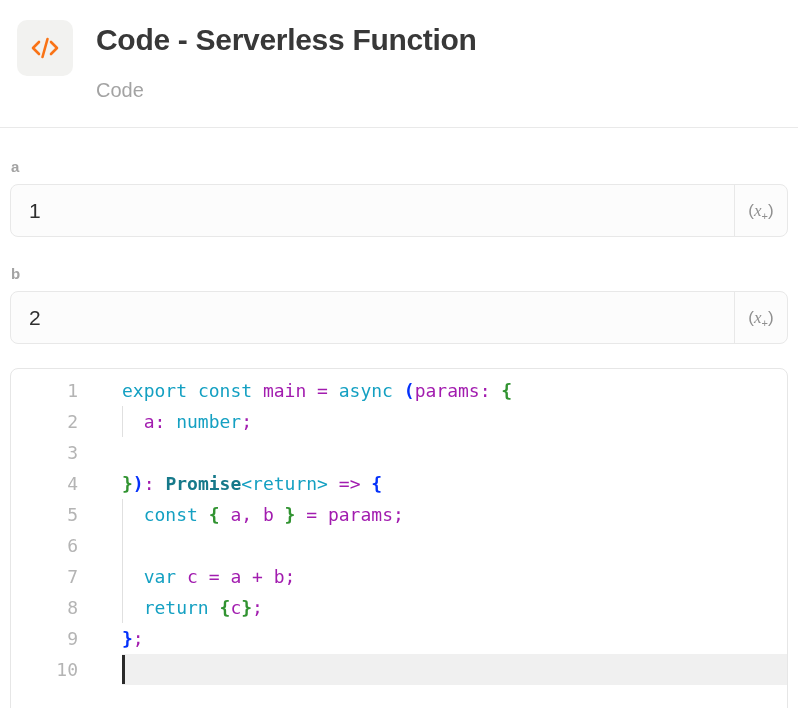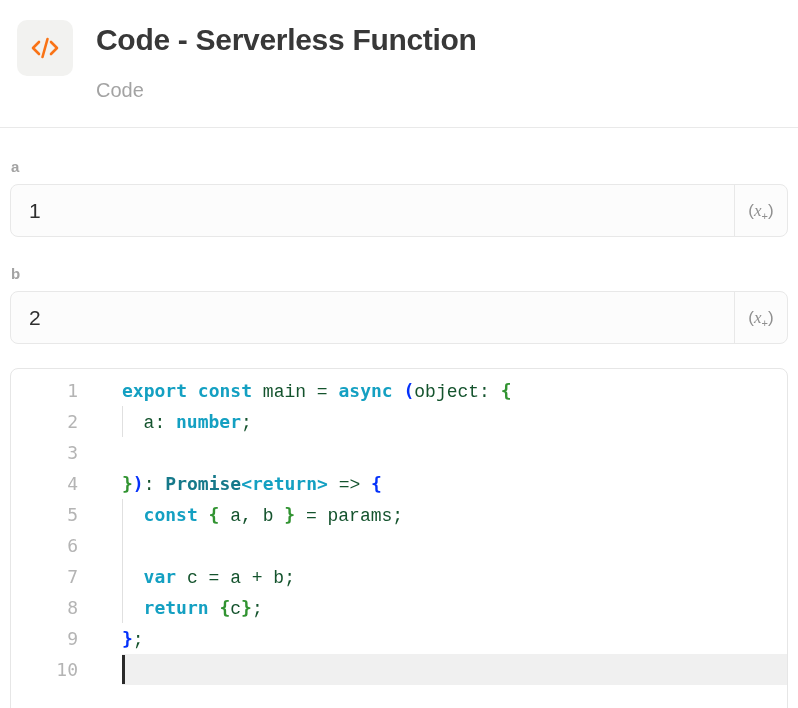--- a/index.html
+++ b/index.html
@@ -57,23 +57,23 @@
     width:67px; flex:none; text-align:right; color:#b4b4b4; line-height:31px;
     user-select:none;
   }
   .lc { margin-left:44px; flex:1; position:relative; white-space:pre; line-height:31px; }
   .line.guide .lc::before {
     content:""; position:absolute; left:0; top:0; height:31px; width:1px; background:#e0e0e0;
   }
   .line.active .lc { background:#f0f0f0; }
   .cursor { position:absolute; left:0; top:1px; width:3px; height:29px; background:#2a2a2a; }
 
-  .tk-kw { color:#14a0c2; font-weight:bold; }
+  .tk-kw { color:#14a0c2; font-weight:normal; }
   .tk-ty { color:#16798a; font-weight:bold; }
-  .tk-tx { color:#14532d;font-family:Liberation Mono, monospace; }
+  .tk-tx { color:#a21caf; }
   .tk-pb { color:#0431fa; font-weight:bold; }
   .tk-bg { color:#319331; font-weight:bold; }
 </style>
 </head>
 <body>
 
 <div class="page">
 
   <div class="header">
     <div class="header-icon">
@@ -113,21 +113,21 @@
           <span class="fx"><span>(</span><span class="fx-x">x</span><sub>+</sub><span>)</span></span>
         </div>
       </div>
     </div>
 
   </div>
 
   <div class="editor">
       <div class="line">
         <div class="ln">1</div>
-        <div class="lc"><span class="tk-kw">export</span><span class="tk-tx"> </span><span class="tk-kw">const</span><span class="tk-tx"> main = </span><span class="tk-kw">async</span><span class="tk-tx"> </span><span class="tk-pb">(</span><span class="tk-tx">object: </span><span class="tk-bg">{</span></div>
+        <div class="lc"><span class="tk-kw">export</span><span class="tk-tx"> </span><span class="tk-kw">const</span><span class="tk-tx"> main = </span><span class="tk-kw">async</span><span class="tk-tx"> </span><span class="tk-pb">(</span><span class="tk-tx">params: </span><span class="tk-bg">{</span></div>
       </div>
       <div class="line guide">
         <div class="ln">2</div>
         <div class="lc"><span class="tk-tx">  a: </span><span class="tk-kw">number</span><span class="tk-tx">;</span></div>
       </div>
       <div class="line guide">
         <div class="ln">3</div>
       </div>
       <div class="line">
         <div class="ln">4</div>

